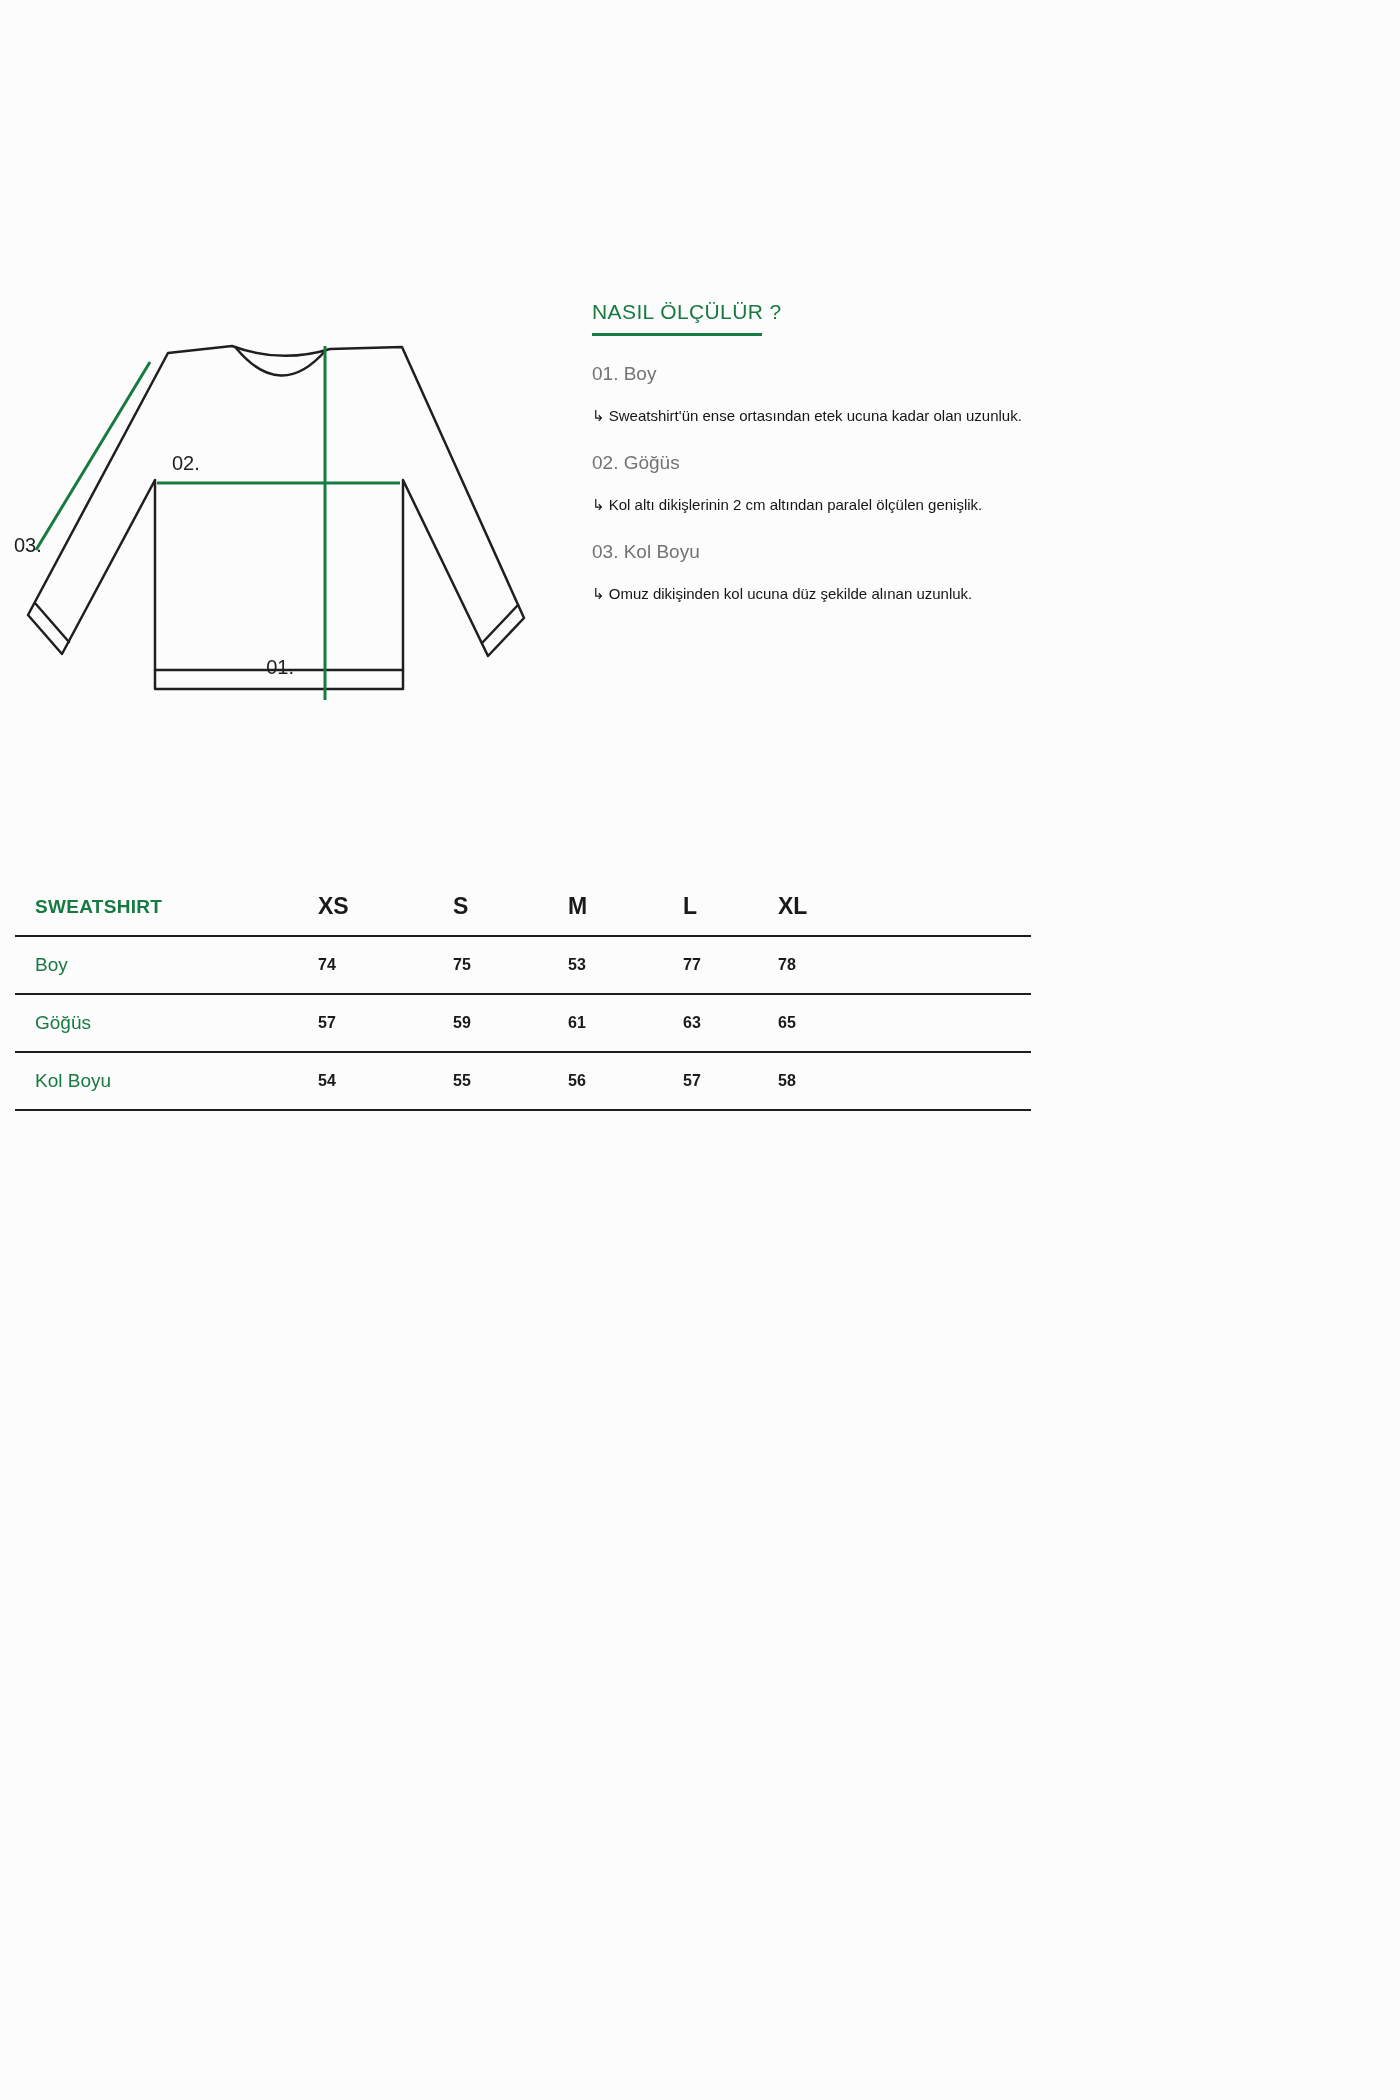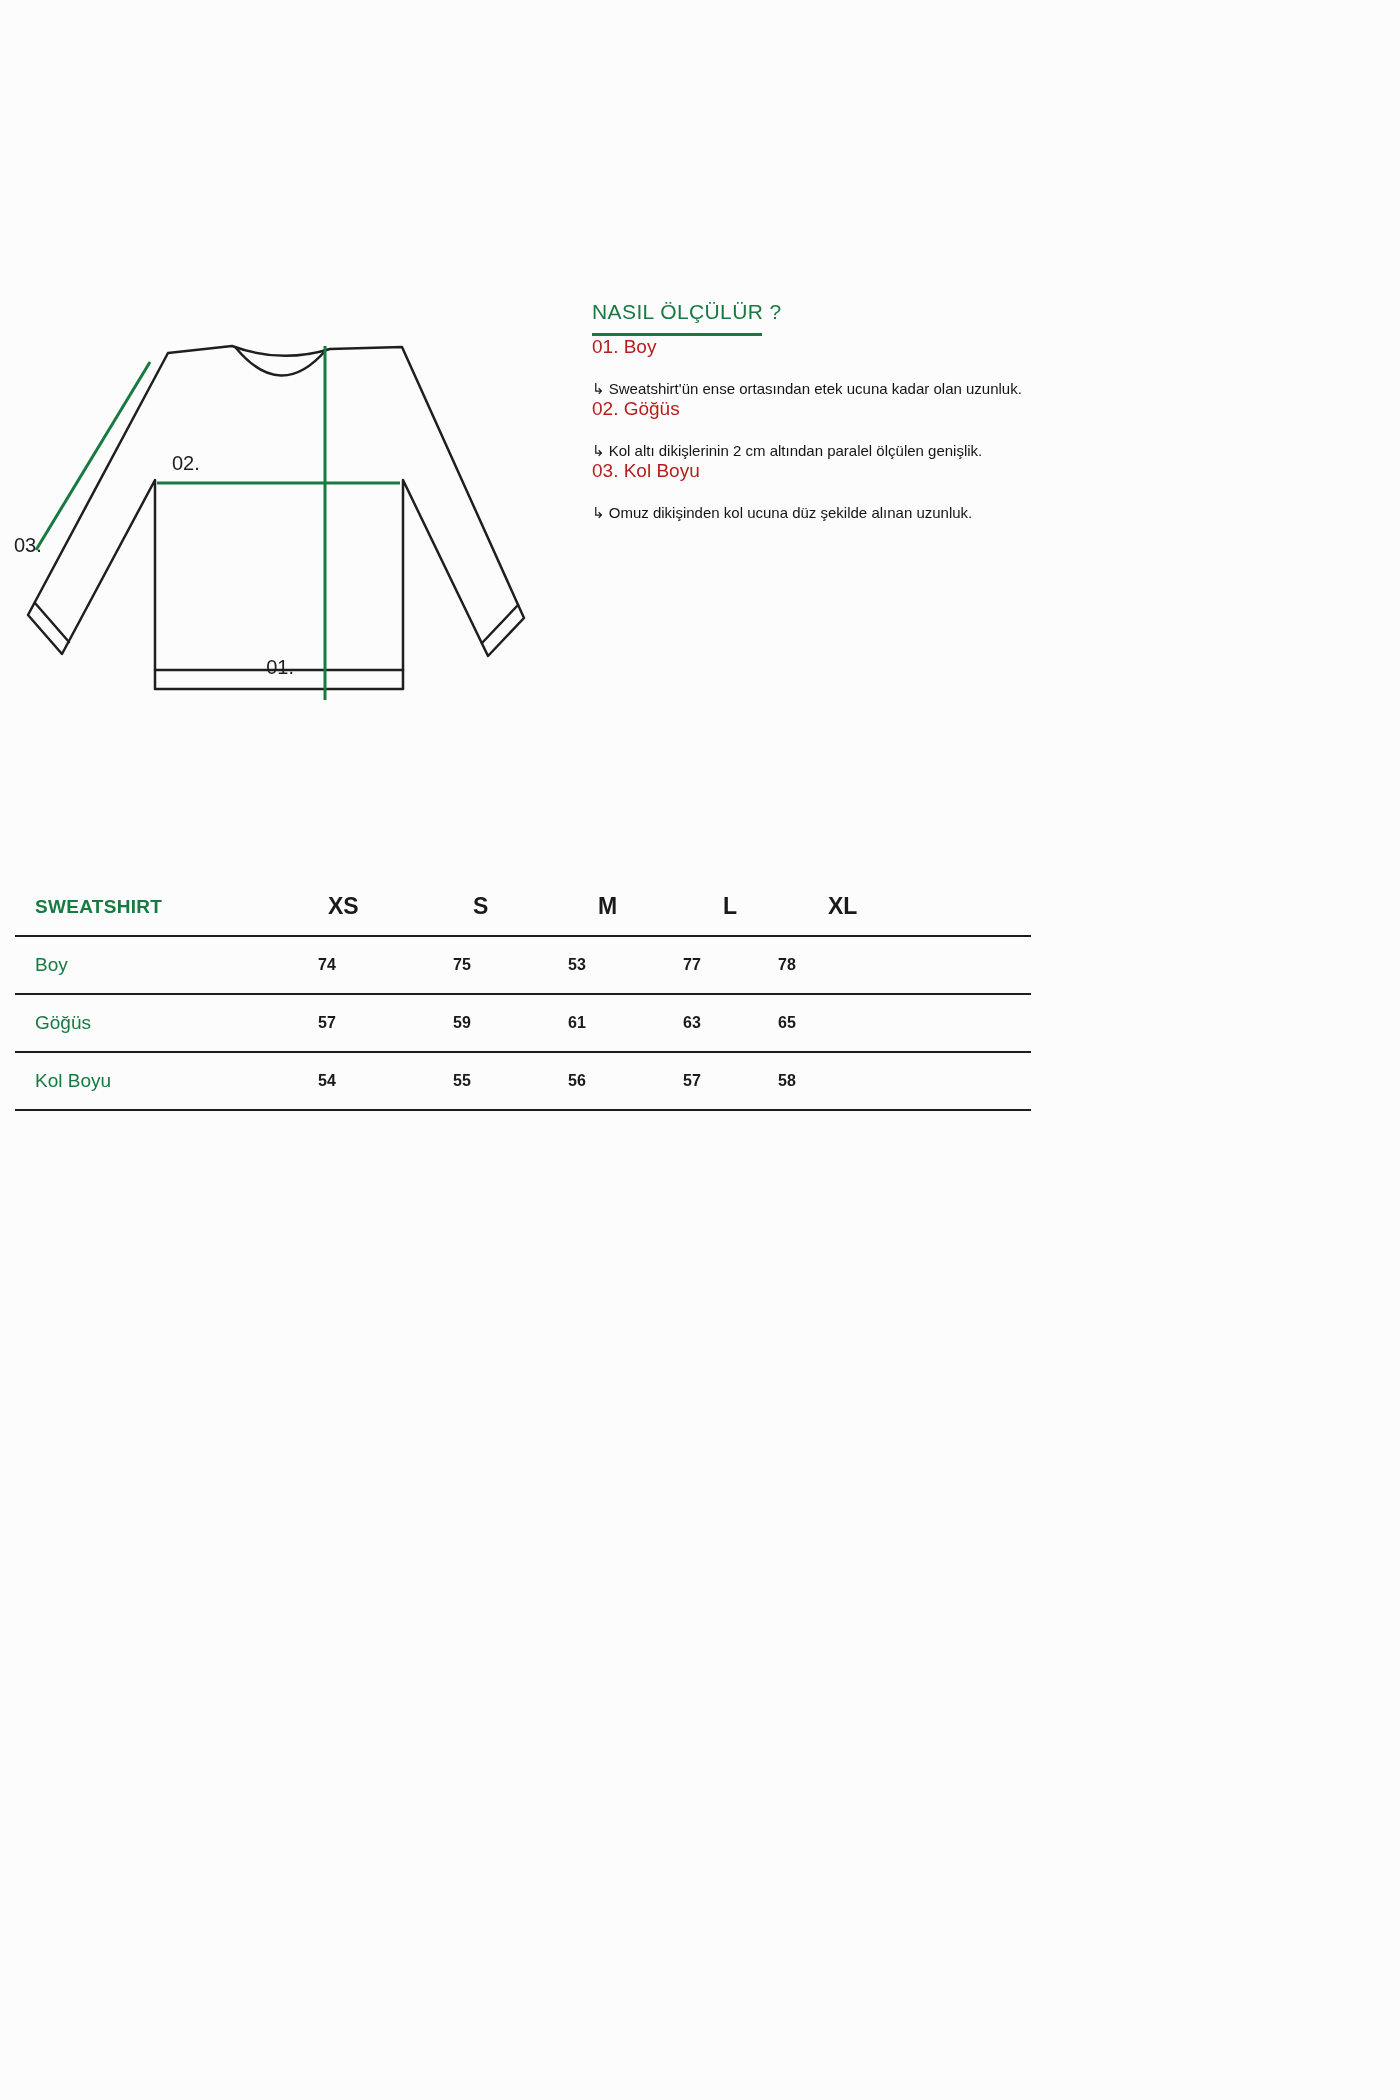--- a/index.html
+++ b/index.html
@@ -11,29 +11,29 @@
   }
   
   .diagram { position:absolute; left:0; top:318px; width:560px; height:400px; }
   .outline { fill:none; stroke:#1f1f1f; stroke-width:2.5; stroke-linejoin:round; stroke-linecap:round; }
   .measure { fill:none; stroke:#177a41; stroke-width:3; stroke-linecap:butt; }
   .dlabel  { font-size:20px; fill:#1f1f1f; font-family:"Liberation Sans",sans-serif; }
   
   .howto { position:absolute; left:592px; top:300px; width:480px; }
   .howto-title { color:#177a41; font-size:21px; font-weight:normal; letter-spacing:0.4px; }
   .rule { width:170px; height:3px; background:#177a41; margin-top:9px; }
-  .ilabel { color:#b91c1c; font-size:19px; }
+  .ilabel { color:#737373; font-size:19px; margin-top:27px; }
   .idesc  { color:#151515; font-size:15px; margin-top:22px; white-space:nowrap; }
   
   .sizetable { position:absolute; left:15px; top:878px; width:1016px; }
   .trow {
     display:grid; grid-template-columns:303px 135px 115px 115px 95px auto;
     align-items:center; border-bottom:2px solid #1d1d1d; height:58px;
   }
-  .trow.thead { height:59px;gap:10px; }
+  .trow.thead { height:59px; }
   .tcell.first { padding-left:20px; }
   .product { color:#177a41; font-weight:bold; font-size:19px; letter-spacing:0.3px; }
   .size    { font-size:23px; font-weight:bold; }
   .rlabel  { color:#177a41; font-size:19px; }
   .num     { font-size:16px; font-weight:bold; }
 </style>
 </head>
 <body>
 
 <div class="canvas">

